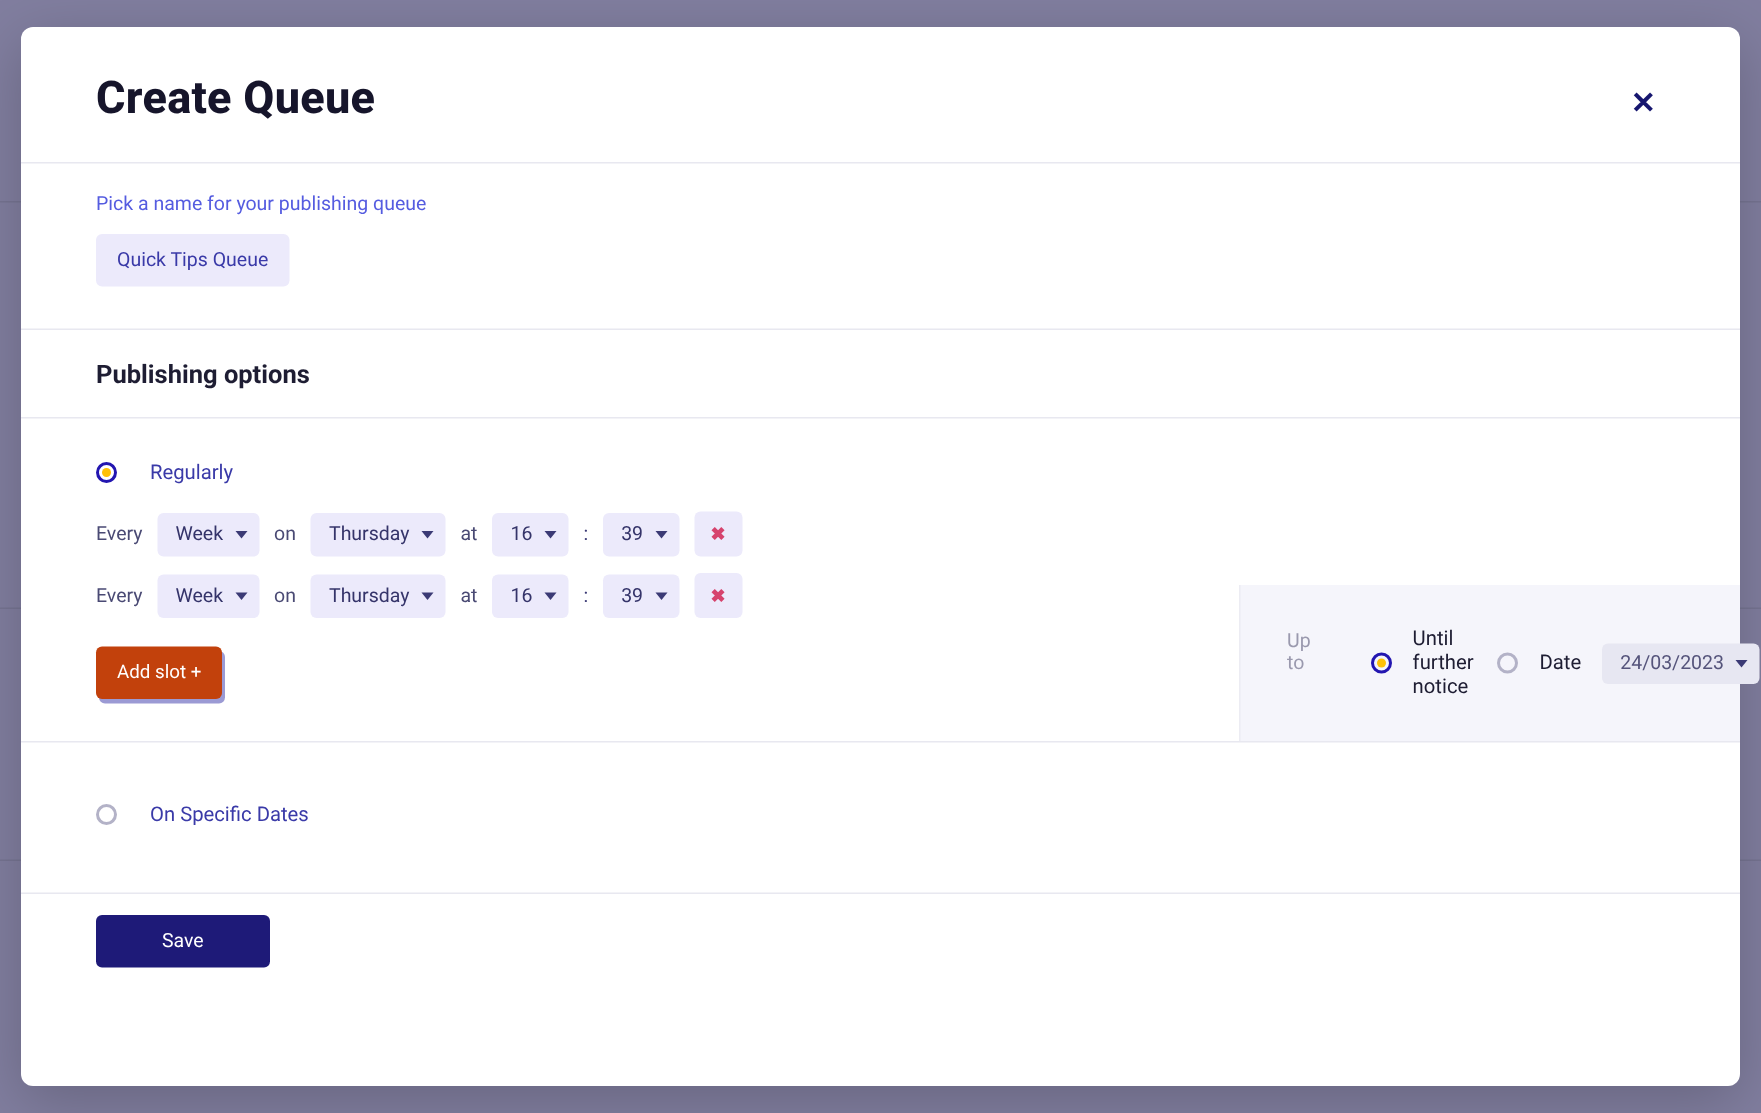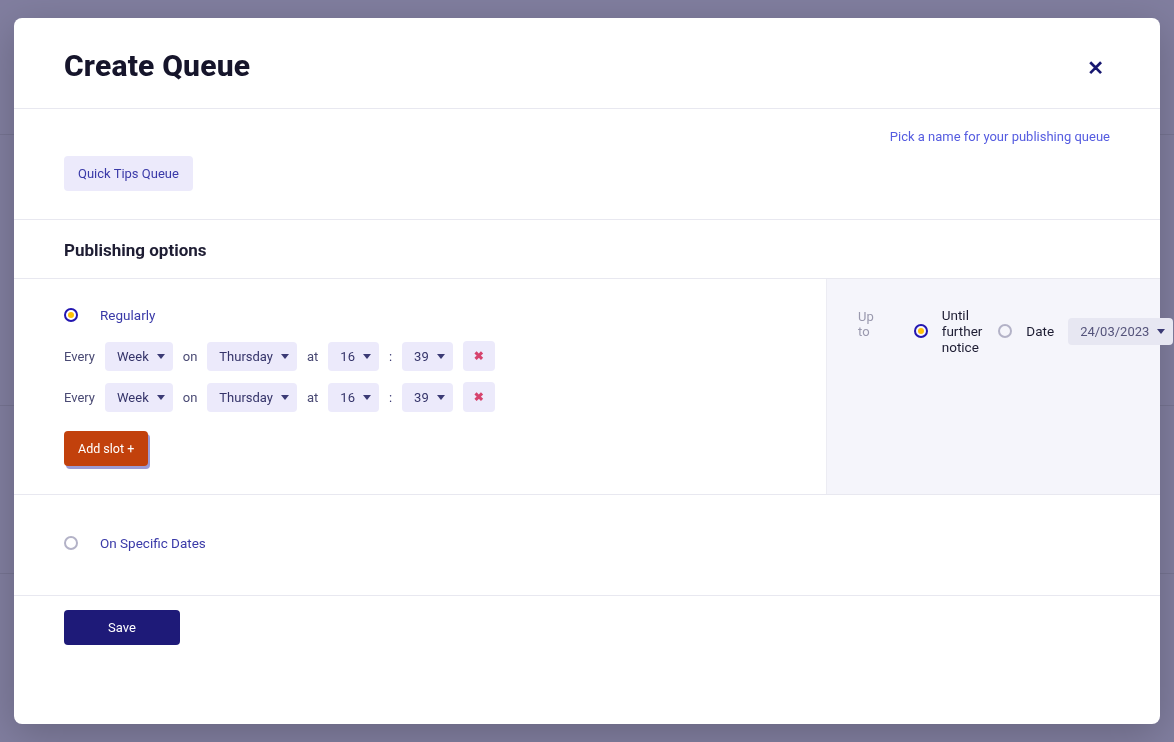--- a/index.html
+++ b/index.html
@@ -24,33 +24,33 @@
     flex-direction: column;
   }
 
   .header { padding: 28px 50px 24px 50px; display: flex; align-items: center; justify-content: space-between; }
   .title { font-size: 30px; font-weight: 800; color: #16152b; letter-spacing: 0.2px; }
   .close-x { font-size: 20px; color: #16166f; font-weight: 800; line-height: 1; cursor: pointer; padding: 6px; margin-top: 6px; }
 
   .rule { height: 1px; background: #e8e8f0; width: 100%; }
 
   .section-name-pick { padding: 20px 50px 28px 50px; }
-  .caption { font-size: 13px; color: #555ce0; margin-bottom: 12px; text-align: right; }
+  .caption { font-size: 13px; color: #555ce0; margin-bottom: 12px; }
   .name-chip {
     display: inline-block;
     background: #eceafb;
     color: #3a3aa8;
     font-size: 13px;
     padding: 10px 14px;
     border-radius: 4px;
   }
 
   .pub-head { padding: 20px 50px 18px 50px; font-size: 17px; font-weight: 700; color: #1e1d33; }
 
-  .options-row { display: flex; }
+  .options-row { display: flex; align-items: flex-end; }
   .left-pane { flex: 1; padding: 28px 50px 28px 50px; }
   .right-pane { width: 334px; background: #f5f5fb; padding: 28px 31px 28px 31px; border-left: 1px solid #ececf3; margin-left: 36px; }
 
   .radio-row { display: flex; align-items: center; gap: 22px; font-size: 14px; color: #2b2a86; margin-bottom: 18px; }
   .radio { width: 14px; height: 14px; border-radius: 50%; border: 2px solid #b3b2c7; position: relative; display: inline-block; flex-shrink:0; }
   .radio.checked { border-color: #2316b0; }
   .radio.checked::after { content:""; position:absolute; inset:2px; background:#ffc107; border-radius:50%; }
   .radio-label { color: #3a3aa8; font-size: 13.5px; }
 
   .slot-line { display: flex; align-items: center; gap: 10px; font-size: 13px; color:#3c3c6b; margin-bottom: 11px; }

